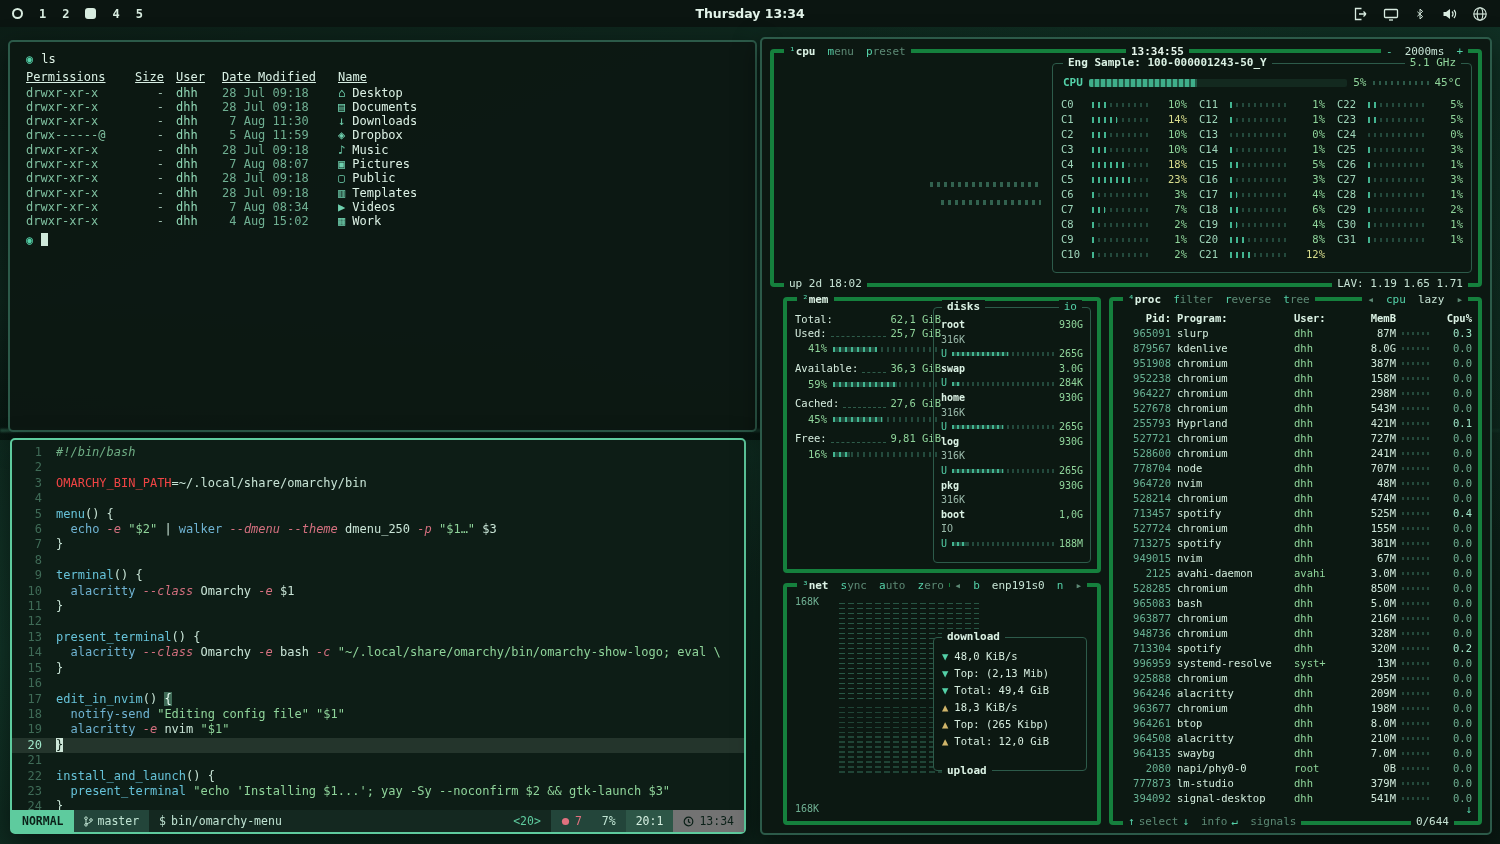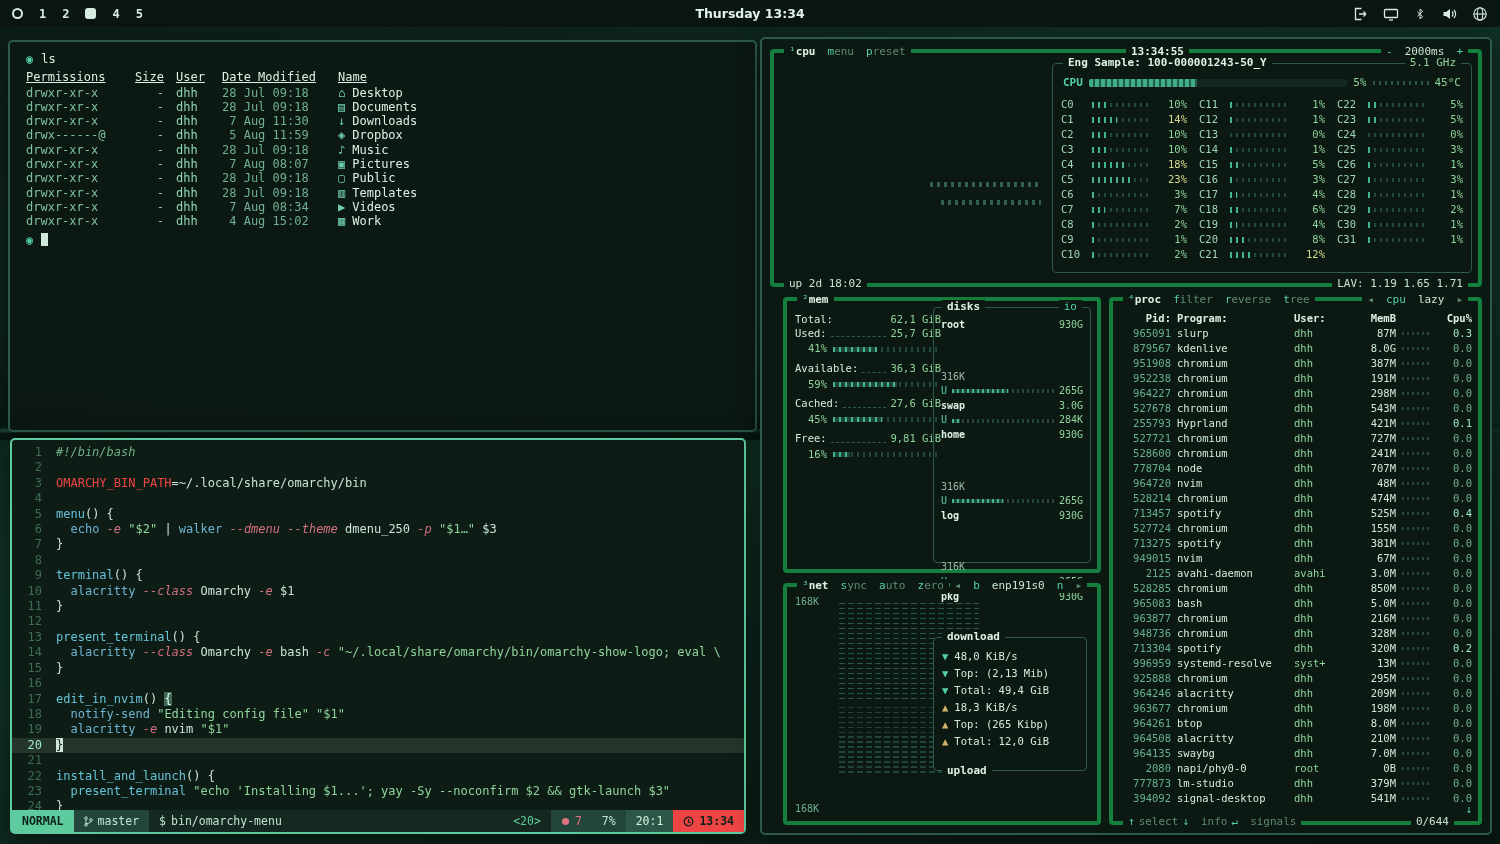--- a/index.html
+++ b/index.html
@@ -69,21 +69,21 @@
   .tok-cur{background:#cfe8da;color:#11241b;}
   .statusline{height:22px;display:flex;align-items:stretch;font:11.5px "DejaVu Sans Mono",monospace;background:#13241c;}
   .seg{display:flex;align-items:center;padding:0 10px;white-space:pre;gap:5px;}
   .seg-mode{background:#5ecb9e;color:#0b2018;font-weight:bold;}
   .seg-git{background:#23453a;color:#bfe3d2;}
   .seg-file{background:#142820;color:#bfe3d2;flex:1;}
   .seg-buf{background:#142820;color:#5ecb9e;}
   .seg-diag{background:#23453a;color:#e0717e;}
   .seg-pct{background:#23453a;color:#bfe3d2;}
   .seg-loc{background:#2d5647;color:#d6f0e2;}
-  .seg-time{background:#ef4444;color:#0b2018;font-weight:bold;}
+  .seg-time{background:#737373;color:#0b2018;font-weight:normal;}
 
   
   .btop{position:relative;height:100%;padding:10px 8px 8px;display:flex;flex-direction:column;gap:10px;font:11px/1.3 "DejaVu Sans Mono",monospace;color:#c6e3d4;}
   .panel{border:4px solid #15803d;border-radius:4px;position:relative;}
   .ptitle{position:absolute;top:-8px;left:10px;display:flex;align-items:center;gap:12px;background:#0c1812;padding:0 5px;line-height:14px;white-space:pre;}
   .ptitle-r{left:auto;right:10px;}
   .pbottom{position:absolute;bottom:-8px;background:#0c1812;padding:0 5px;line-height:14px;white-space:pre;}
   .sup{color:#54d1a8;}
   .tname{color:#dbf2e4;font-weight:bold;}
   .key{color:#54d1a8;}
@@ -119,21 +119,21 @@
   .mleader{flex:1;border-bottom:1px dashed #2e5c4a;margin:0 4px 3px;}
   .mrow .mval{margin-left:auto;color:#8fd49a;}
   .mprow{display:flex;align-items:center;gap:6px;margin:2px 0 6px;}
   .mpct{width:32px;text-align:right;color:#8fd49a;}
   .mmeter{flex:1;height:5px;background:repeating-linear-gradient(90deg,#23493c 0 2px,transparent 2px 6px);position:relative;}
   .mfill{position:absolute;left:0;top:0;bottom:0;background:repeating-linear-gradient(90deg,#43b591 0 2px,rgba(67,181,145,.3) 2px 6px);}
   .disks-panel{position:absolute;right:6px;top:6px;bottom:6px;width:158px;border:1px solid #2d5b4a;border-radius:4px;padding:10px 7px 2px;}
   .drow{display:flex;align-items:center;font-size:10px;line-height:14.6px;gap:5px;}
   .drow .dl{white-space:pre;}
   .drow.dname .dl{color:#dbf2e4;font-weight:bold;}
-  .drow.dval .dl{color:#9ab9aa;margin-top:37px;}
+  .drow.dval .dl{color:#9ab9aa;}
   .drow.duse .dl{color:#54d1a8;}
   .dsp{flex:1;}
   .dmeter{flex:1;height:4px;background:repeating-linear-gradient(90deg,#23493c 0 2px,transparent 2px 5px);position:relative;}
   .dfill{position:absolute;left:0;top:0;bottom:0;background:repeating-linear-gradient(90deg,#43b591 0 2px,rgba(67,181,145,.3) 2px 5px);}
   .drow .dr{margin-left:auto;color:#8fd49a;}
 
   .net-panel{flex:1;}
   .net-scale{position:absolute;left:8px;font-size:10px;color:#6faf92;}
   .net-scale.top{top:8px;} .net-scale.bottom{bottom:6px;}
   .net-graph{position:absolute;left:52px;width:140px;
@@ -830,21 +830,21 @@
           <span class="dimtxt">◂</span>
           <span class="key">cpu</span>
           <span class="lite">lazy</span>
           <span class="dimtxt">▸</span>
         </div>
         <div class="proc-hrow"><span class="pc pc0 phdr">Pid:</span><span class="pc pc1 phdr">Program:</span><span class="pc pc2 phdr">User:</span><span class="pc pc3 phdr">MemB</span><span class="pc pcd-h"></span><span class="pc pc4 phdr">Cpu%</span></div>
         <div class="proc-rows">
             <div class="prow"><span class="pc pc0">965091</span><span class="pc pc1">slurp</span><span class="pc pc2">dhh</span><span class="pc pc3">87M</span><span class="pc pcd"></span><span class="pc pc4 act">0.3</span></div>
             <div class="prow"><span class="pc pc0">879567</span><span class="pc pc1">kdenlive</span><span class="pc pc2">dhh</span><span class="pc pc3">8.0G</span><span class="pc pcd"></span><span class="pc pc4">0.0</span></div>
             <div class="prow"><span class="pc pc0">951908</span><span class="pc pc1">chromium</span><span class="pc pc2">dhh</span><span class="pc pc3">387M</span><span class="pc pcd"></span><span class="pc pc4">0.0</span></div>
-            <div class="prow"><span class="pc pc0">952238</span><span class="pc pc1">chromium</span><span class="pc pc2">dhh</span><span class="pc pc3">191M</span><span class="pc pcd"></span><span class="pc pc4">0.0</span></div>
+            <div class="prow"><span class="pc pc0">952238</span><span class="pc pc1">chromium</span><span class="pc pc2">dhh</span><span class="pc pc3">158M</span><span class="pc pcd"></span><span class="pc pc4">0.0</span></div>
             <div class="prow"><span class="pc pc0">964227</span><span class="pc pc1">chromium</span><span class="pc pc2">dhh</span><span class="pc pc3">298M</span><span class="pc pcd"></span><span class="pc pc4">0.0</span></div>
             <div class="prow"><span class="pc pc0">527678</span><span class="pc pc1">chromium</span><span class="pc pc2">dhh</span><span class="pc pc3">543M</span><span class="pc pcd"></span><span class="pc pc4">0.0</span></div>
             <div class="prow"><span class="pc pc0">255793</span><span class="pc pc1">Hyprland</span><span class="pc pc2">dhh</span><span class="pc pc3">421M</span><span class="pc pcd"></span><span class="pc pc4 act">0.1</span></div>
             <div class="prow"><span class="pc pc0">527721</span><span class="pc pc1">chromium</span><span class="pc pc2">dhh</span><span class="pc pc3">727M</span><span class="pc pcd"></span><span class="pc pc4">0.0</span></div>
             <div class="prow"><span class="pc pc0">528600</span><span class="pc pc1">chromium</span><span class="pc pc2">dhh</span><span class="pc pc3">241M</span><span class="pc pcd"></span><span class="pc pc4">0.0</span></div>
             <div class="prow"><span class="pc pc0">778704</span><span class="pc pc1">node</span><span class="pc pc2">dhh</span><span class="pc pc3">707M</span><span class="pc pcd"></span><span class="pc pc4">0.0</span></div>
             <div class="prow"><span class="pc pc0">964720</span><span class="pc pc1">nvim</span><span class="pc pc2">dhh</span><span class="pc pc3">48M</span><span class="pc pcd"></span><span class="pc pc4">0.0</span></div>
             <div class="prow"><span class="pc pc0">528214</span><span class="pc pc1">chromium</span><span class="pc pc2">dhh</span><span class="pc pc3">474M</span><span class="pc pcd"></span><span class="pc pc4">0.0</span></div>
             <div class="prow"><span class="pc pc0">713457</span><span class="pc pc1">spotify</span><span class="pc pc2">dhh</span><span class="pc pc3">525M</span><span class="pc pcd"></span><span class="pc pc4 act">0.4</span></div>
             <div class="prow"><span class="pc pc0">527724</span><span class="pc pc1">chromium</span><span class="pc pc2">dhh</span><span class="pc pc3">155M</span><span class="pc pcd"></span><span class="pc pc4">0.0</span></div>

